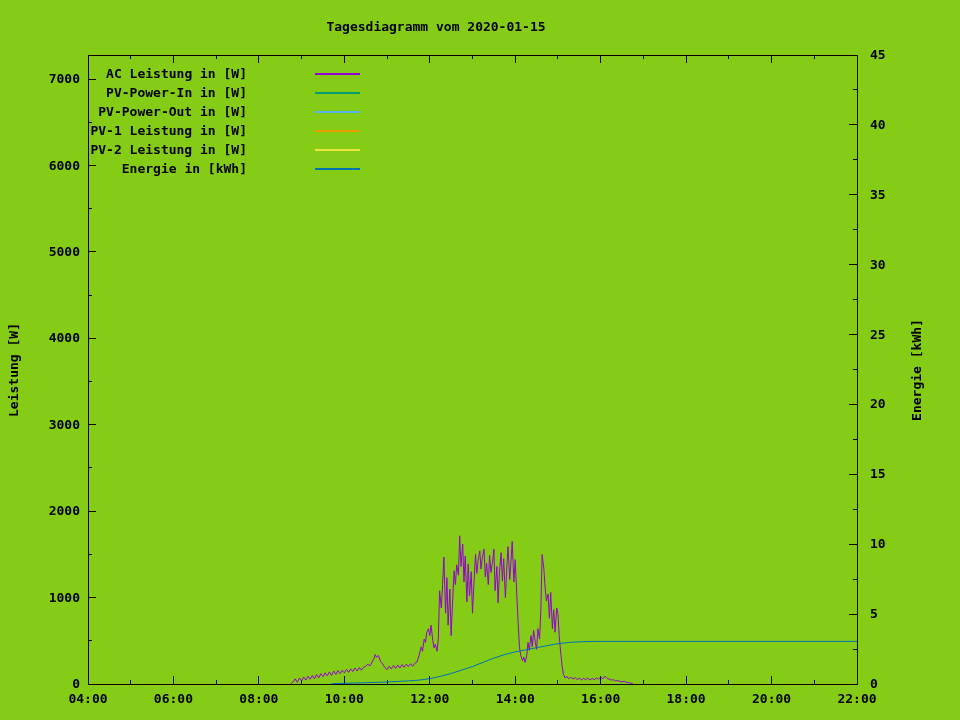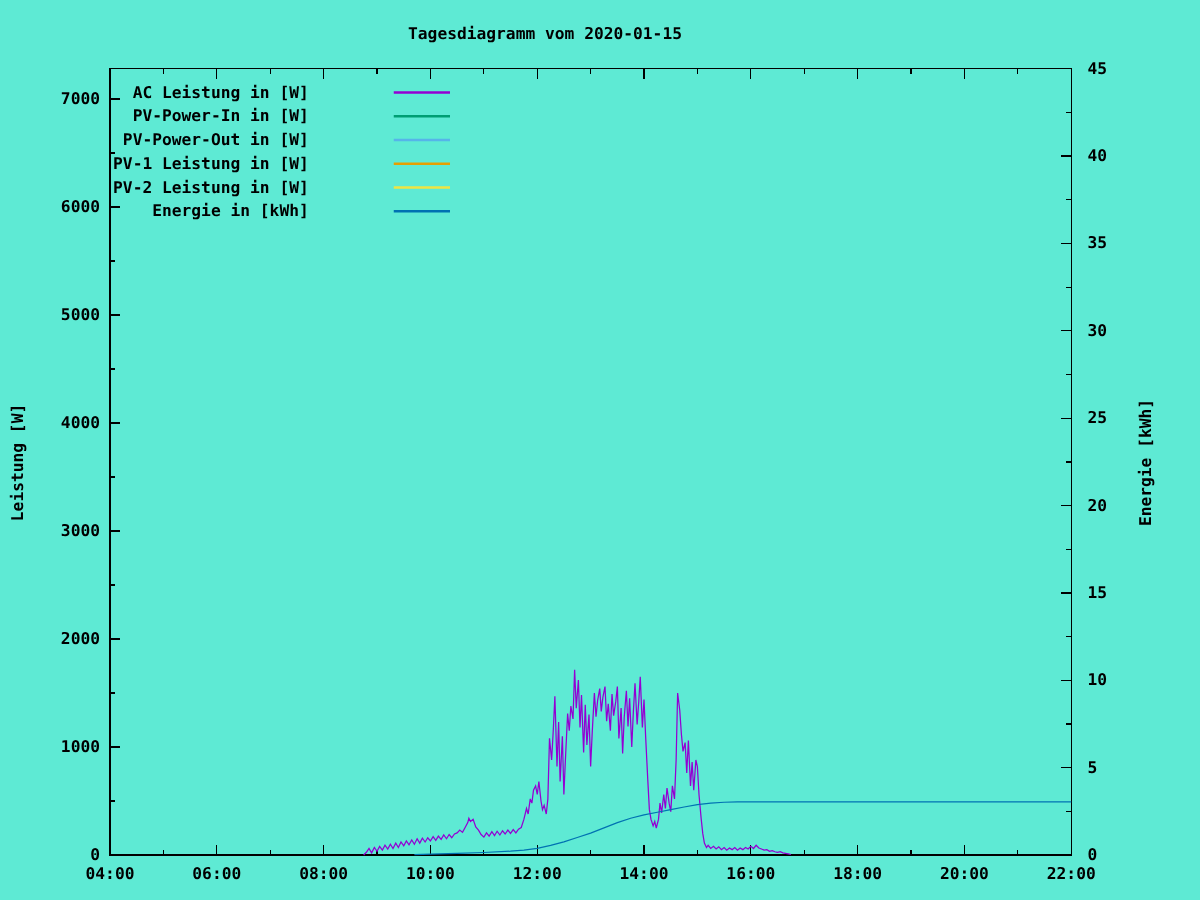--- a/index.html
+++ b/index.html
@@ -1,16 +1,16 @@
 <!DOCTYPE html>
 <html><head>
 <meta charset="utf-8">
 <style>
   html,body{margin:0;padding:0;background:#ffffff;width:960px;height:720px;overflow:hidden;}
-  #chart-wrap{position:relative;width:960px;height:720px;background:#5eead4;}
+  #chart-wrap{position:relative;width:960px;height:720px;background:#84cc16;}
   svg text{
     font-family:"DejaVu Sans Mono","Liberation Mono",monospace;
     font-weight:bold;
     font-size:13px;
     fill:#000000;
   }
   svg .title-text{font-size:13px;}
   .axis-line{stroke:#000000;stroke-width:1;fill:none;shape-rendering:crispEdges;}
   .tick{stroke:#000000;stroke-width:1;shape-rendering:crispEdges;}
   .series-line{fill:none;stroke-width:1;}

